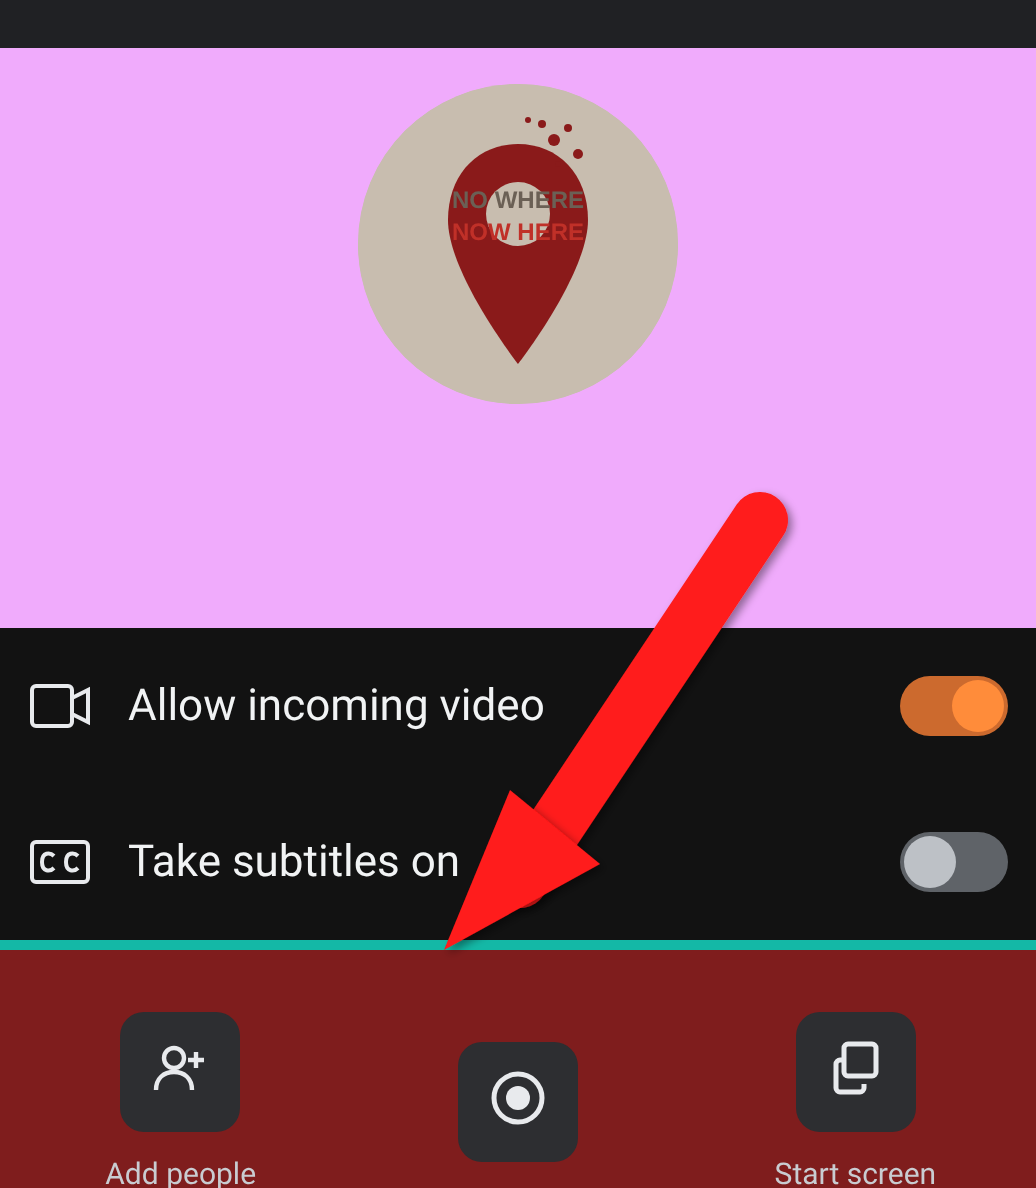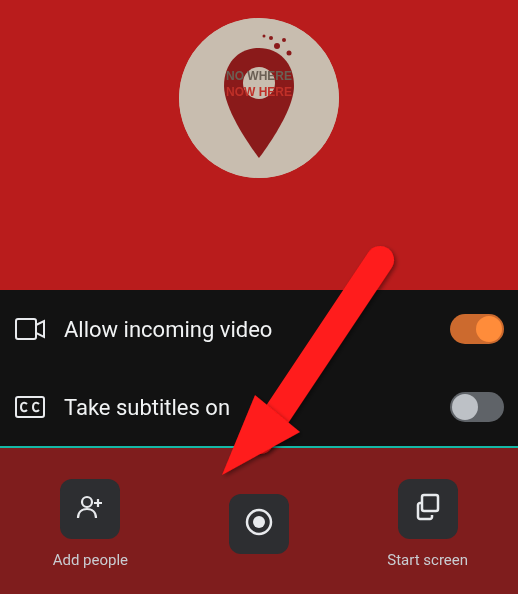--- a/index.html
+++ b/index.html
@@ -8,42 +8,43 @@
     height: 594px;
     background: #202124;
     font-family: -apple-system, BlinkMacSystemFont, "Segoe UI", Roboto, sans-serif;
     color: #e8eaed;
     overflow: hidden;
     position: relative;
   }
   .video-area {
     width: 100%;
     height: 290px;
-    background: #b91c1c;
+    background: #f0abfc;
     display: flex;
     align-items: flex-start;
     justify-content: center;
     padding-top: 18px;
+    margin-top: 24px;
   }
   .avatar {
     width: 160px;
     height: 160px;
     border-radius: 50%;
     background: #c8bdaf;
     position: relative;
     overflow: hidden;
   }
   .avatar-inner {
     position: absolute;
     inset: 0;
   }
   .options-panel {
     background: #121212;
     padding: 0 14px;
-    border-bottom: 2px solid #14b8a6;
+    border-bottom: 5px solid #14b8a6;
   }
   .option-row {
     display: flex;
     align-items: center;
     height: 78px;
     gap: 18px;
   }
   .option-icon {
     width: 32px;
     height: 32px;

